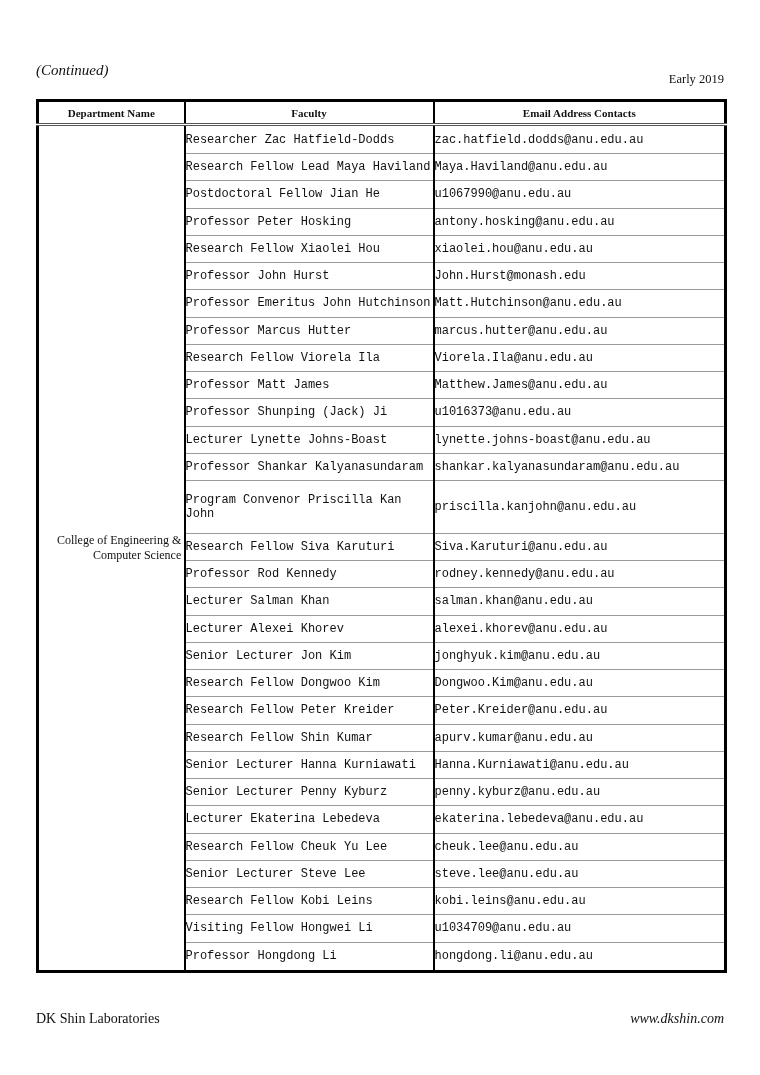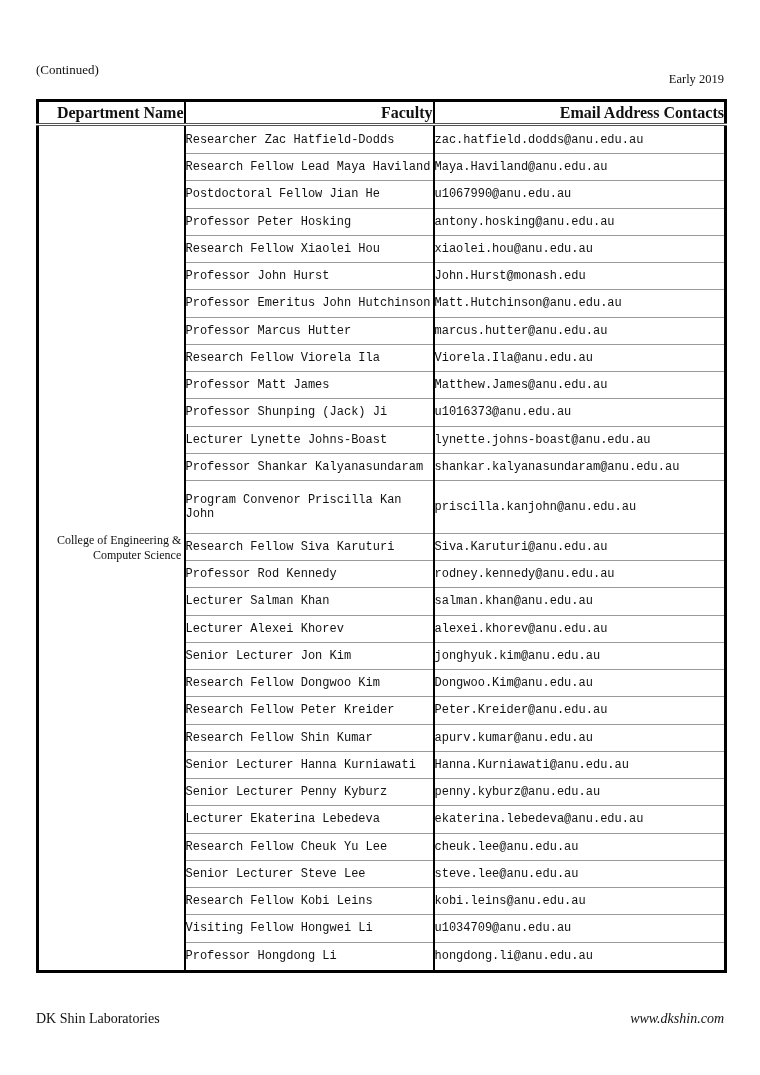--- a/index.html
+++ b/index.html
@@ -6,36 +6,36 @@
   body {
     width:760px; height:1075px;
     background:#ffffff;
     font-family:"Liberation Serif", serif;
     color:#111;
     position:relative;
     overflow:hidden;
   }
   .hdr-left {
     position:absolute; left:36px; top:62px;
-    font-size:13px;
+    font-style:italic; font-size:15px;
   }
   .hdr-right {
     position:absolute; right:36px; top:62px;
     font-size:12.5px;
     margin-top:10px;
   }
   table.contacts {
     position:absolute; left:36px; top:99px;
     width:688px; height:874px;
     border-collapse:collapse; table-layout:fixed;
     border:3px solid #000;
   }
   table.contacts th {
-    font-weight:bold; font-size:16px;
-    text-align:right; vertical-align:middle;
+    font-weight:bold; font-size:11px;
+    text-align:center; vertical-align:middle;
     height:21px; padding:0;
     border-bottom:3px double #555;
   }
   table.contacts td {
     font-size:12px; vertical-align:middle;
     padding:0;
   }
   .colsep { border-right:2px solid #000; }
   td.dept {
     text-align:center;

